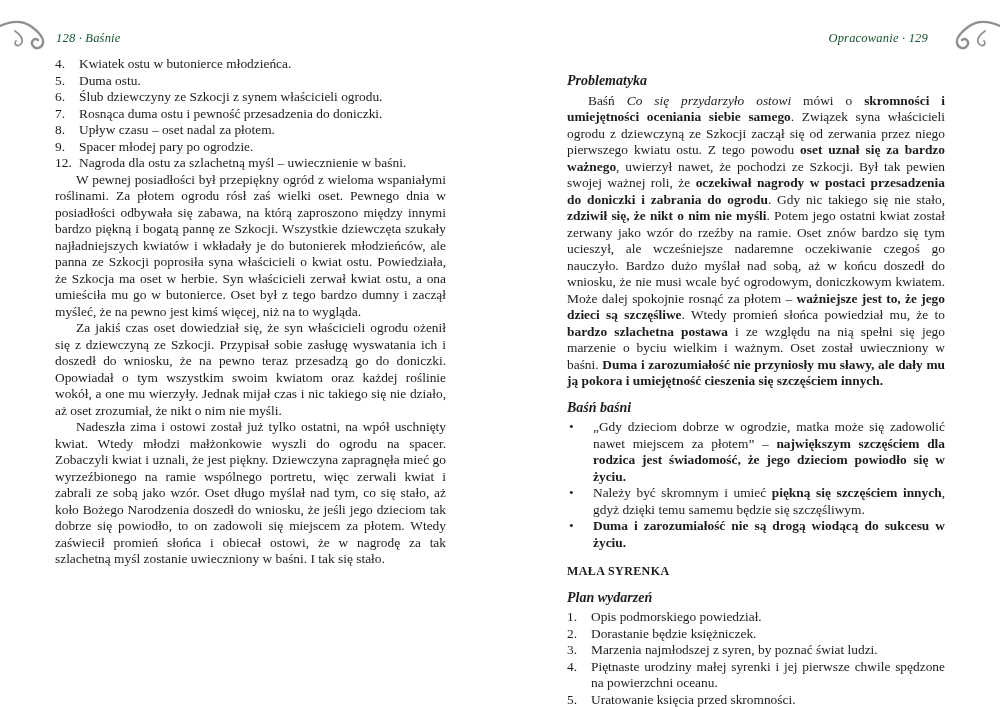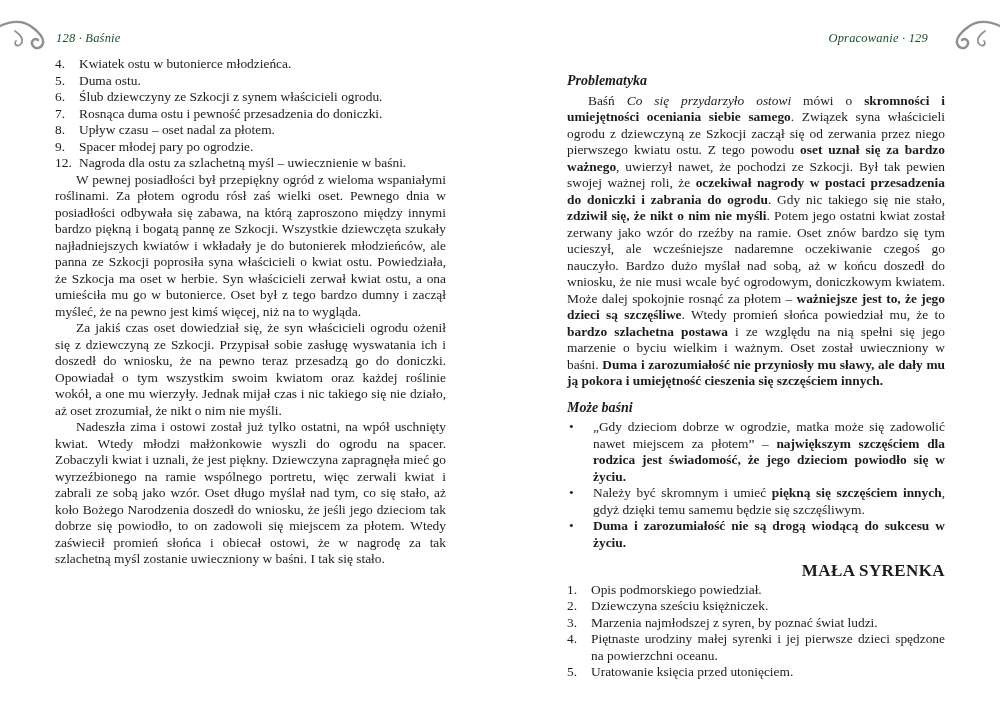--- a/index.html
+++ b/index.html
@@ -31,23 +31,22 @@
   .num{flex:0 0 24px;}
   .bullet-mark{flex:0 0 24px;padding-left:2px;}
   .itxt{flex:1;text-align:justify;}
   
   .sec-heading{
     font-weight:bold;font-style:italic;font-size:14px;
     margin:10px 0 3px 0;
   }
   .sec-heading.first{margin-top:12px;}
   .chapter-title{
-    font-weight:bold;font-size:17px;letter-spacing:.4px;
+    font-weight:bold;font-size:12px;letter-spacing:.4px;
     margin:12px 0 2px 0;
-    text-align:right;
   }
   .para{margin:0;text-indent:21px;text-align:justify;}
   .b{font-weight:bold;}
   .i{font-style:italic;margin-top:17px;}
 </style>
 </head>
 <body>
 
 <div id="book">
 
@@ -120,21 +119,21 @@
       </div>
 
   </div>
 
   <div class="col col-right">
 
     <div class="sec-heading first">Problematyka</div>
 
     <p class="para"><span>Baśń </span><span class="i">Co się przydarzyło ostowi</span><span> mówi o </span><span class="b">skromności i umiejętności oceniania siebie samego</span><span>. Związek syna właścicieli ogrodu z dziewczyną ze Szkocji zaczął się od zerwania przez niego pierwszego kwiatu ostu. Z tego powodu </span><span class="b">oset uznał się za bardzo ważnego</span><span>, uwierzył nawet, że pochodzi ze Szkocji. Był tak pewien swojej ważnej roli, że </span><span class="b">oczekiwał nagrody w postaci przesadzenia do doniczki i zabrania do ogrodu</span><span>. Gdy nic takiego się nie stało, </span><span class="b">zdziwił się, że nikt o nim nie myśli</span><span>. Potem jego ostatni kwiat został zerwany jako wzór do rzeźby na ramie. Oset znów bardzo się tym ucieszył, ale wcześniejsze nadaremne oczekiwanie czegoś go nauczyło. Bardzo dużo myślał nad sobą, aż w końcu doszedł do wniosku, że nie musi wcale być ogrodowym, doniczkowym kwiatem. Może dalej spokojnie rosnąć za płotem – </span><span class="b">ważniejsze jest to, że jego dzieci są szczęśliwe</span><span>. Wtedy promień słońca powiedział mu, że to </span><span class="b">bardzo szlachetna postawa</span><span> i ze względu na nią spełni się jego marzenie o byciu wielkim i ważnym. Oset został uwieczniony w baśni. </span><span class="b">Duma i zarozumiałość nie przyniosły mu sławy, ale dały mu ją pokora i umiejętność cieszenia się szczęściem innych.</span></p>
 
-    <div class="sec-heading">Może baśni</div>
+    <div class="sec-heading">Baśń baśni</div>
 
     <div>
 
         <div class="bullet-item">
           <span class="bullet-mark">•</span>
           <span class="itxt"><span>„Gdy dzieciom dobrze w ogrodzie, matka może się zadowolić nawet miejscem za płotem” – </span><span class="b">największym szczęściem dla rodzica jest świadomość, że jego dzieciom powiodło się w życiu.</span></span>
         </div>
 
         <div class="bullet-item">
           <span class="bullet-mark">•</span>
@@ -142,44 +141,45 @@
         </div>
 
         <div class="bullet-item">
           <span class="bullet-mark">•</span>
           <span class="itxt"><span class="b">Duma i zarozumiałość nie są drogą wiodącą do sukcesu w życiu.</span></span>
         </div>
       </div>
 
     <div class="chapter-title">MAŁA SYRENKA</div>
 
+    <div class="sec-heading">Plan wydarzeń</div>
 
     <div>
 
         <div class="num-item">
           <span class="num">1.</span>
           <span class="itxt">Opis podmorskiego powiedział.</span>
         </div>
 
         <div class="num-item">
           <span class="num">2.</span>
-          <span class="itxt">Dziewczyna sześciu księżniczek.</span>
+          <span class="itxt">Dorastanie będzie księżniczek.</span>
         </div>
 
         <div class="num-item">
           <span class="num">3.</span>
           <span class="itxt">Marzenia najmłodszej z syren, by poznać świat ludzi.</span>
         </div>
 
         <div class="num-item">
           <span class="num">4.</span>
-          <span class="itxt">Piętnaste urodziny małej syrenki i jej pierwsze dzieci spędzone na powierzchni oceanu.</span>
+          <span class="itxt">Piętnaste urodziny małej syrenki i jej pierwsze chwile spędzone na powierzchni oceanu.</span>
         </div>
 
         <div class="num-item">
           <span class="num">5.</span>
-          <span class="itxt">Uratowanie księcia przed utonięciem.</span>
+          <span class="itxt">Uratowanie księcia przed skromności.</span>
         </div>
       </div>
 
   </div>
 
 </div>
 
 </body></html>

